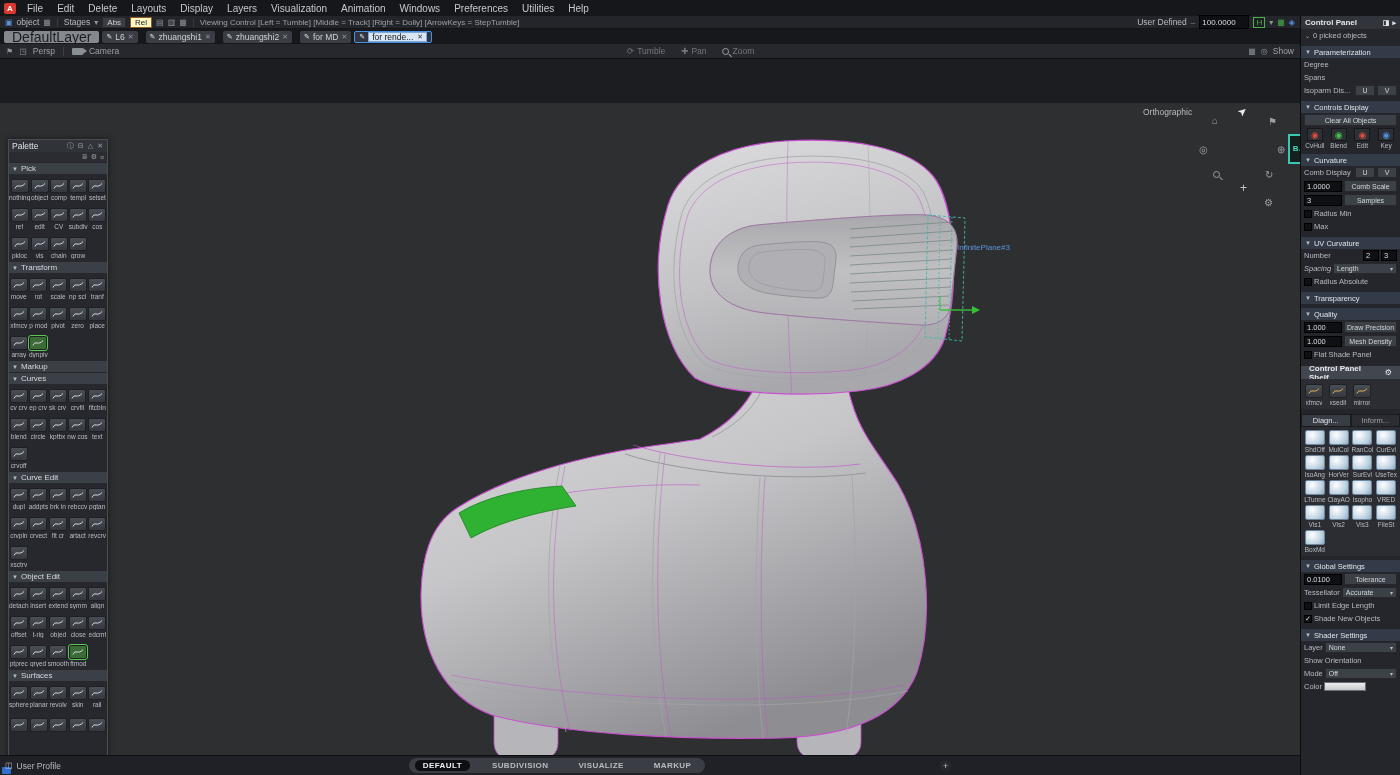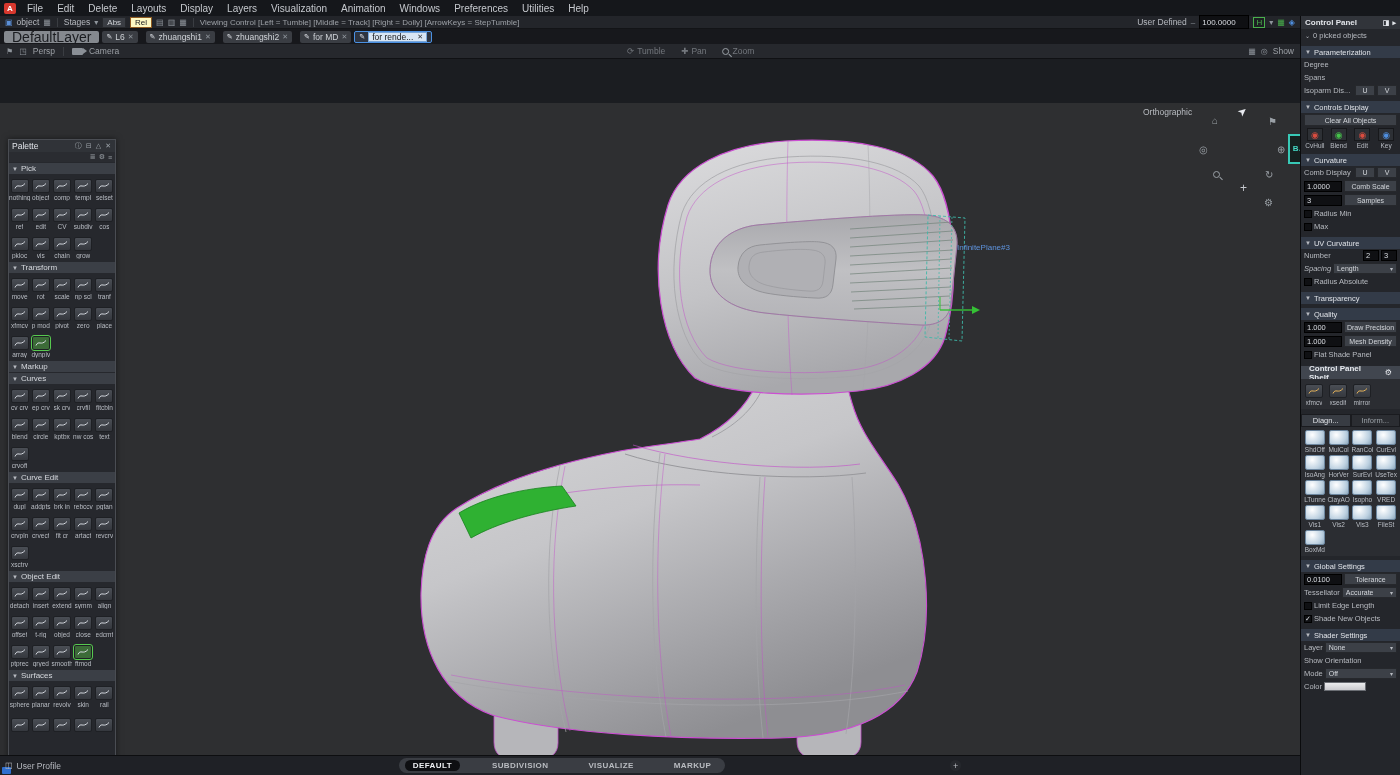--- a/index.html
+++ b/index.html
@@ -62,21 +62,21 @@
   .nc-zoom { left:1213px; top:67px; }
   .nc-cycle { left:1265px; top:67px; }
   .nc-plus { left:1240px; top:79px; font-size:12px; color:#c6c9ce; }
   .nc-gear { left:1264px; top:95px; }
   .mag { width:7px; height:7px; border:1.3px solid #9aa0a6; border-radius:50%; display:inline-block; position:relative; }
   .mag::after { content:''; position:absolute; width:4px; height:1.3px; background:#9aa0a6; transform:rotate(45deg); left:5px; top:6px; }
   .plane-label { position:absolute; left:957px; top:140px; font-size:8px; color:#5e93dd; }
   .model { position:absolute; left:0; top:0; }
 
   
-  .palette { position:absolute; left:8px; top:36px; width:108px; height:628px; background:#26282d; border:1px solid #4a4d53; box-shadow:0 0 6px rgba(0,0,0,.5); display:flex; flex-direction:column; overflow:hidden; }
+  .palette { position:absolute; left:8px; top:36px; width:100px; height:628px; background:#26282d; border:1px solid #4a4d53; box-shadow:0 0 6px rgba(0,0,0,.5); display:flex; flex-direction:column; overflow:hidden; }
   .pal-head { height:12px; background:#303338; display:flex; align-items:center; padding:0 3px; font-size:8.5px; color:#e0e3e8; gap:2px; }
   .pal-head .sp { flex:1; }
   .pal-head span.ic { font-size:7px; color:#9aa0a6; padding:0 1px; }
   .pal-iconrow { height:10px; display:flex; justify-content:flex-end; gap:3px; padding:0 3px; align-items:center; font-size:7px; color:#9aa0a6; background:#2a2c31; }
   .pal-sec-h { height:11px; background:#3b3f46; display:flex; align-items:center; gap:3px; padding:0 3px; font-size:8px; color:#d6d9de; margin-top:1px; }
   .tri { font-size:6px; color:#b7bac0; }
   .pal-tools { display:grid; grid-template-columns:repeat(5,1fr); }
   .tool { height:29px; display:flex; flex-direction:column; align-items:center; justify-content:center; gap:1px; padding-top:2px; }
   .tool.active .ticon { outline:1px solid #57c94f; background:#3c6b38; }
   .ticon { width:18px; height:14px; background:linear-gradient(#4a4e55,#35383e); border-radius:2px; border:1px solid #1e2024; display:flex; align-items:center; justify-content:center; }
@@ -108,21 +108,21 @@
   .dicon { width:20px; height:15px; border-radius:2px; background:radial-gradient(circle at 35% 30%, #ffffff, #bdd1e1 65%, #8fa9bd); border:1px solid #6d87a0; }
   .dlabel { font-size:6.5px; color:#b9bdc4; white-space:nowrap; }
   .cd-icon { width:16px; height:13px; background:#2d3035; border:1px solid #17181b; display:flex; align-items:center; justify-content:center; font-size:9px; }
   .cd-red { color:#d94c3f; } .cd-green { color:#45c24a; } .cd-blue { color:#4f8fe0; }
   .cd-wrap { display:flex; flex-direction:column; align-items:center; gap:1px; flex:1; }
   .swatch { width:42px; height:9px; background:linear-gradient(#ececee,#c9c9cd); border:1px solid #6a6d73; }
 
   
   .bottombar { height:20px; background:#1f2126; position:relative; display:flex; align-items:center; flex:0 0 20px; border-top:1px solid #0d0e10; }
   .profile { position:absolute; left:5px; display:flex; align-items:center; gap:4px; font-size:8.5px; color:#b7bac0; }
-  .pillgroup { margin:7px auto; transform:translateX(60px); background:#3a3d43; border-radius:9px; display:flex; align-items:center; gap:24px; padding:2px 6px; }
+  .pillgroup { margin:7px auto; transform:translateX(60px); background:#3a3d43; border-radius:9px; display:flex; align-items:center; gap:14px; padding:2px 6px; }
   .pill { font-size:8px; color:#b9bcc1; letter-spacing:0.4px; padding:1px 8px; border-radius:7px; font-weight:bold; }
   .pill.active { background:#0e0f12; color:#eef0f3; }
   .pill-plus { width:11px; height:11px; border-radius:50%; background:#26282d; color:#b9bcc1; font-size:9px; display:flex; align-items:center; justify-content:center; }
   .corner-icon { position:absolute; left:2px; bottom:1px; width:9px; height:7px; background:#2f6fd0; border-radius:1px; }
 </style>
 </head>
 <body>
 
 <div class="app">
 

